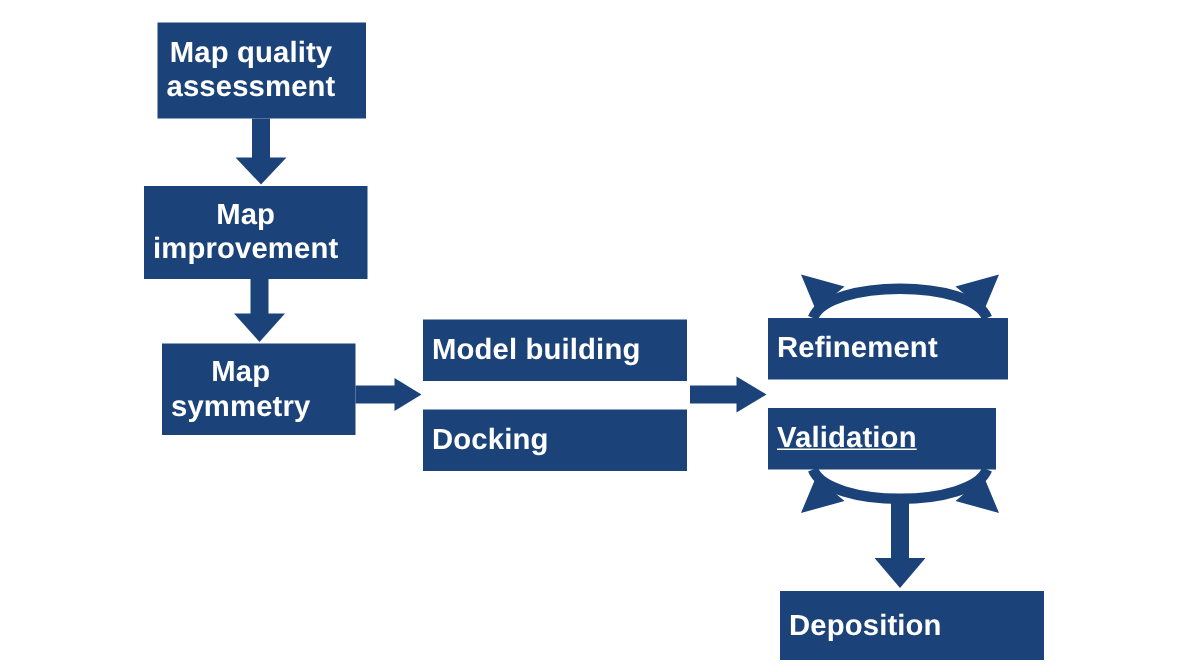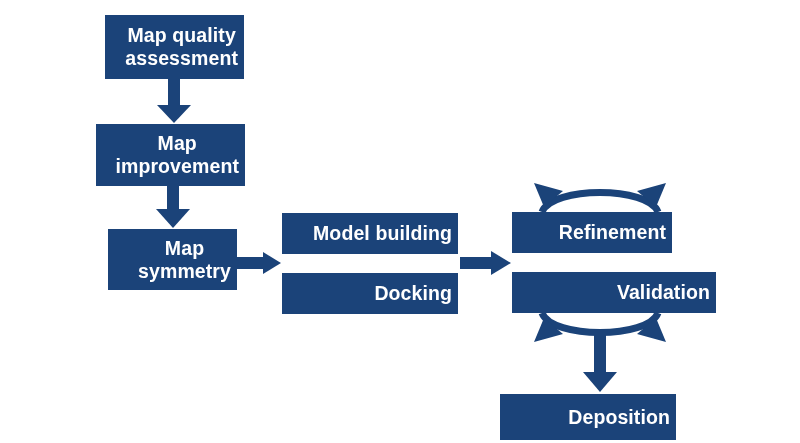--- a/index.html
+++ b/index.html
@@ -25,42 +25,42 @@
     width: 800px;
     height: 443px;
   }
   .node-box {
     position: absolute;
     box-sizing: border-box;
     background: #1B4379;
     color: #ffffff;
     display: flex;
     align-items: center;
-    justify-content: flex-end;
+    justify-content: flex-start;
     text-align: center;
     line-height: 1.18;
     font-weight: 600;
     letter-spacing: 0.1px;
     z-index: 3;
   }
   .node-label {
     display: block;
     white-space: pre-line;
     padding: 0 6px;
   }
 
   
   #node-map-quality-assessment { left: 105px; top: 15px;  width: 139px; height: 64px;  font-size: 19.5px; }
   #node-map-improvement        { left: 96px;  top: 124px; width: 149px; height: 62px;  font-size: 19.5px; }
   #node-map-symmetry           { left: 108px; top: 229px; width: 129px; height: 61px;  font-size: 19.5px; }
   #node-model-building         { left: 282px; top: 213px; width: 176px; height: 41px;  font-size: 19.5px; }
   #node-docking                { left: 282px; top: 273px; width: 176px; height: 41px;  font-size: 19.5px; }
   #node-refinement             { left: 512px; top: 212px; width: 160px; height: 41px;  font-size: 19.5px; }
-  #node-validation             { left: 512px; top: 272px; width: 204px; height: 41px;  font-size: 19.5px; }
-  #node-deposition             { left: 500px; top: 394px; width: 176px; height: 46px;  font-size: 19.5px; }
+  #node-validation             { left: 512px; top: 272px; width: 152px; height: 41px;  font-size: 19.5px; text-decoration: underline; }
+  #node-deposition             { left: 520px; top: 394px; width: 176px; height: 46px;  font-size: 19.5px; }
 </style>
 </head>
 <body>
 
 <div id="diagram-root">
 
   <svg id="flow-svg" viewBox="0 0 800 443" aria-hidden="true">
 
     <g>
       <rect x="168" y="79" width="12" height="30" fill="#1B4379"></rect>

